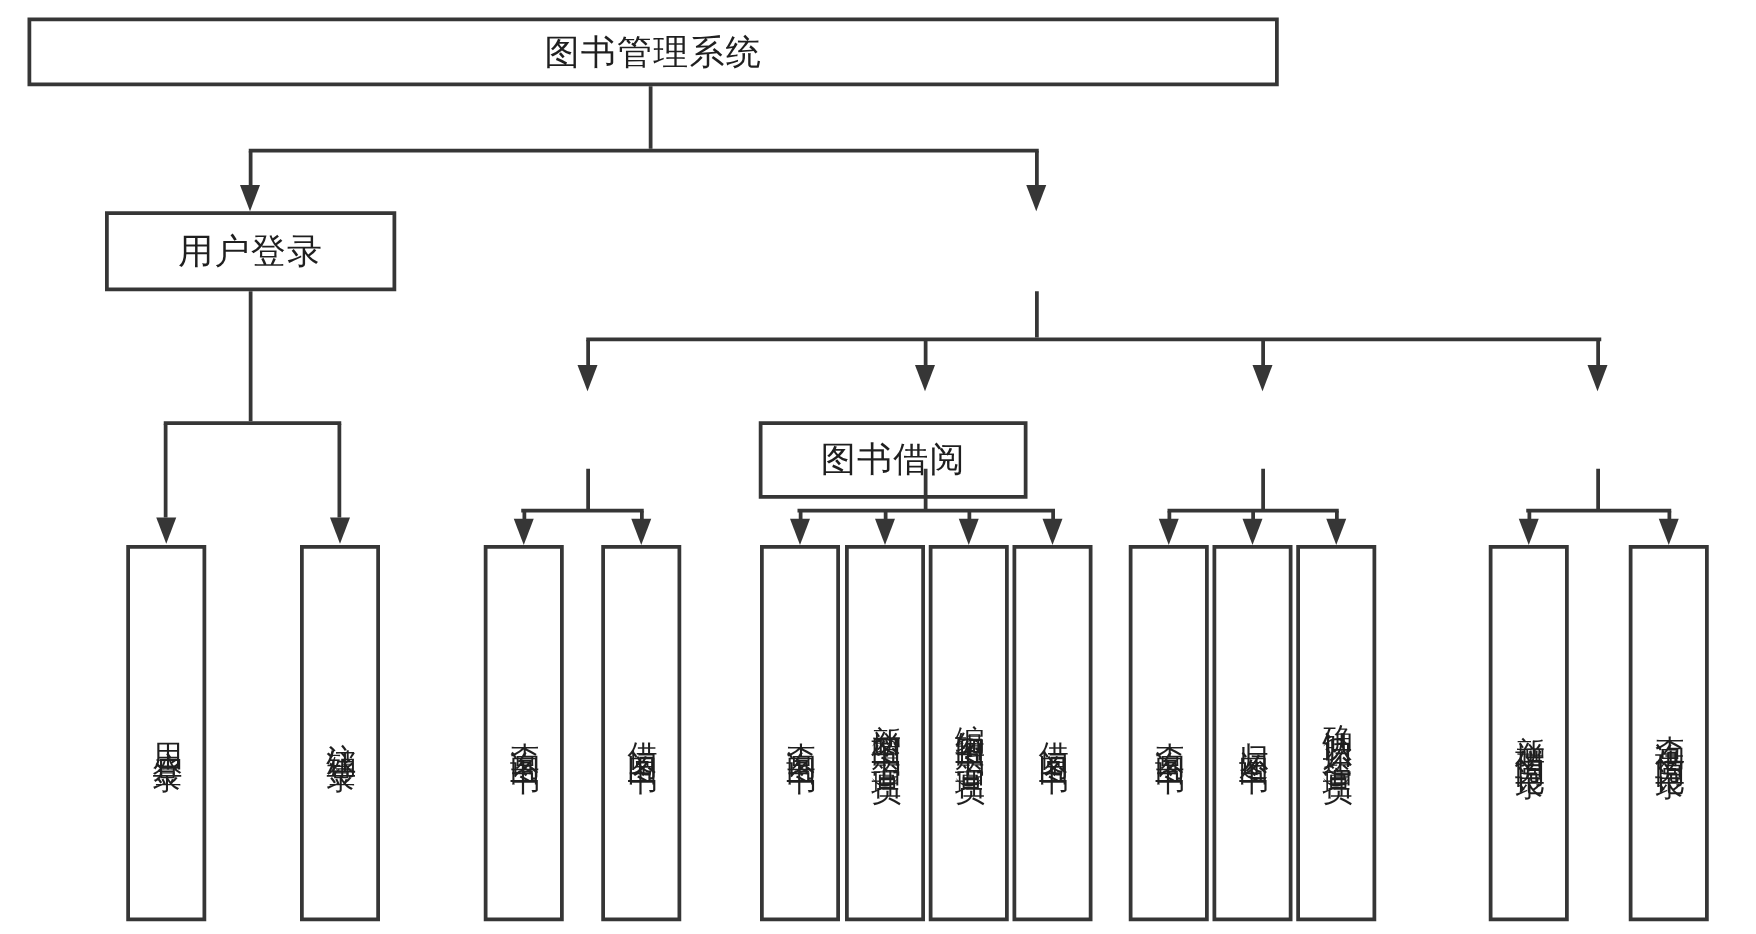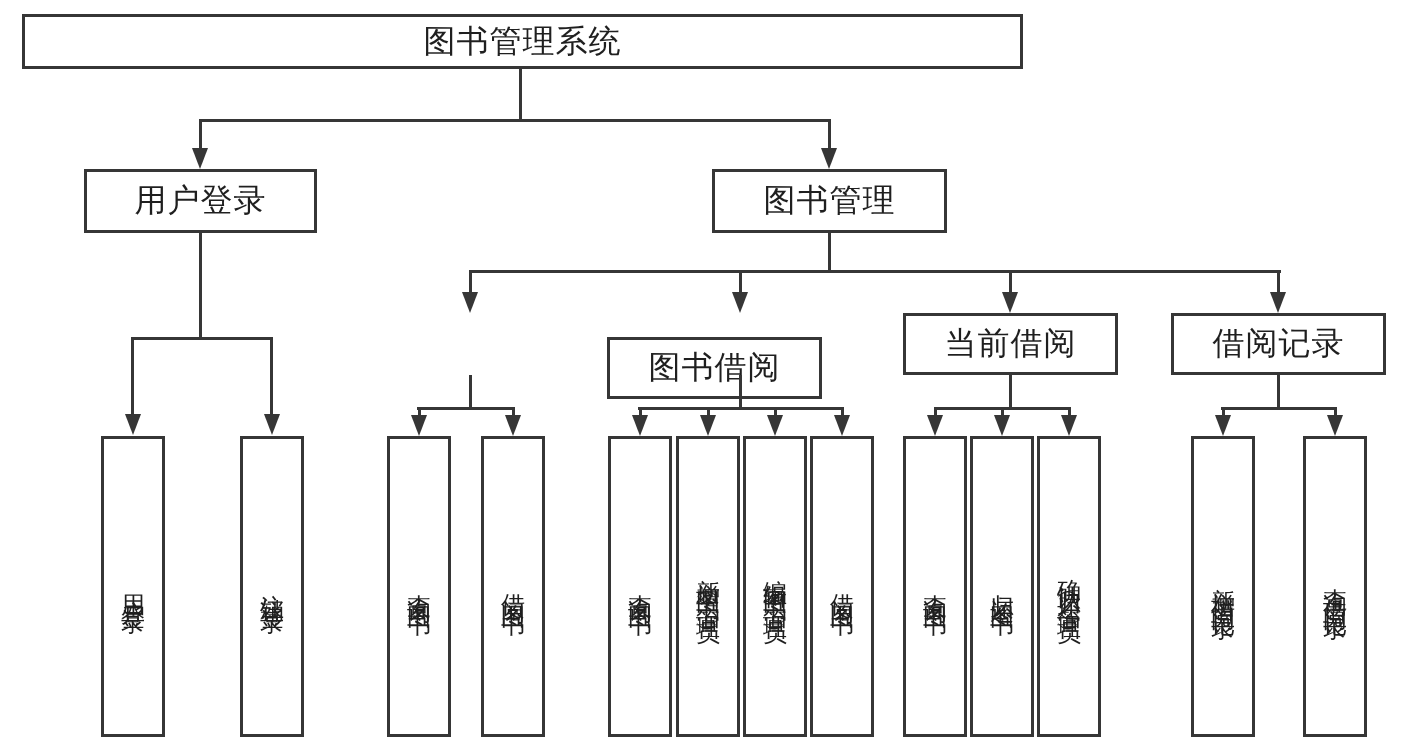--- a/index.html
+++ b/index.html
@@ -4,21 +4,21 @@
 <style>
   html,body{margin:0;padding:0;background:#ffffff;}
   .canvas{
     position:relative;width:1405px;height:747px;background:#ffffff;
     font-family:"Liberation Sans","DejaVu Sans",sans-serif;overflow:hidden;
   }
   .box{
     position:absolute;box-sizing:border-box;border:3px solid #363636;background:#ffffff;
     display:flex;align-items:center;justify-content:center;color:#1f1f1f;
   }
-  .hlabel{font-size:32px;letter-spacing:1px;white-space:nowrap;}
+  .hlabel{font-size:28px;letter-spacing:1px;white-space:nowrap;}
   .vtext{
     writing-mode:vertical-rl;text-orientation:mixed;
     font-size:24px;line-height:1;letter-spacing:6px;white-space:nowrap;color:#1f1f1f;
   }
   .ln{position:absolute;background:#363636;}
   .vl{width:3px;}
   .hl{height:3px;}
   .ah{
     position:absolute;width:0;height:0;
     border-left:8px solid transparent;border-right:8px solid transparent;
@@ -44,23 +44,20 @@
   <div class="ln vl" style="left:519px;top:69px;height:50px;"></div>
   <div class="ln hl" style="left:199px;top:119px;width:632px;"></div>
   <div class="ln vl" style="left:199px;top:121px;height:28px;"></div>
   <div class="ah" style="left:192px;top:148px;"></div>
   <div class="ln vl" style="left:828px;top:121px;height:28px;"></div>
   <div class="ah" style="left:821px;top:148px;"></div>
 
   <div class="box" style="left:84px;top:169px;width:233px;height:64px;">
     <span class="hlabel">用户登录</span>
   </div>
-  <div class="box" style="left:712px;top:169px;width:235px;height:64px;">
-    <span class="hlabel">图书管理</span>
-  </div>
 
   <div class="ln vl" style="left:199px;top:233px;height:104px;"></div>
   <div class="ln hl" style="left:131px;top:337px;width:142px;"></div>
   <div class="ln vl" style="left:131px;top:339px;height:75px;"></div>
   <div class="ah" style="left:125px;top:414px;"></div>
   <div class="ln vl" style="left:270px;top:339px;height:75px;"></div>
   <div class="ah" style="left:264px;top:414px;"></div>
 
   <div class="ln vl" style="left:828px;top:233px;height:37px;"></div>
   <div class="ln hl" style="left:469px;top:270px;width:812px;"></div>
@@ -68,26 +65,20 @@
   <div class="ah" style="left:462px;top:292px;"></div>
   <div class="ln vl" style="left:739px;top:272px;height:20px;"></div>
   <div class="ah" style="left:732px;top:292px;"></div>
   <div class="ln vl" style="left:1009px;top:272px;height:20px;"></div>
   <div class="ah" style="left:1002px;top:292px;"></div>
   <div class="ln vl" style="left:1277px;top:272px;height:20px;"></div>
   <div class="ah" style="left:1270px;top:292px;"></div>
 
   <div class="box l3" style="left:607px;width:215px;margin-top:24px;">
     <span class="hlabel">图书借阅</span>
-  </div>
-  <div class="box l3" style="left:903px;width:215px;">
-    <span class="hlabel">当前借阅</span>
-  </div>
-  <div class="box l3" style="left:1171px;width:215px;">
-    <span class="hlabel">借阅记录</span>
   </div>
 
   <div class="ln vl" style="left:469px;top:375px;height:33px;"></div>
   <div class="ln vl" style="left:739px;top:375px;height:33px;"></div>
   <div class="ln vl" style="left:1009px;top:375px;height:33px;"></div>
   <div class="ln vl" style="left:1277px;top:375px;height:33px;"></div>
 
   <div class="ln hl" style="left:417px;top:407px;width:98px;"></div>
   <div class="ln hl" style="left:638px;top:407px;width:206px;"></div>
   <div class="ln hl" style="left:934px;top:407px;width:137px;"></div>

